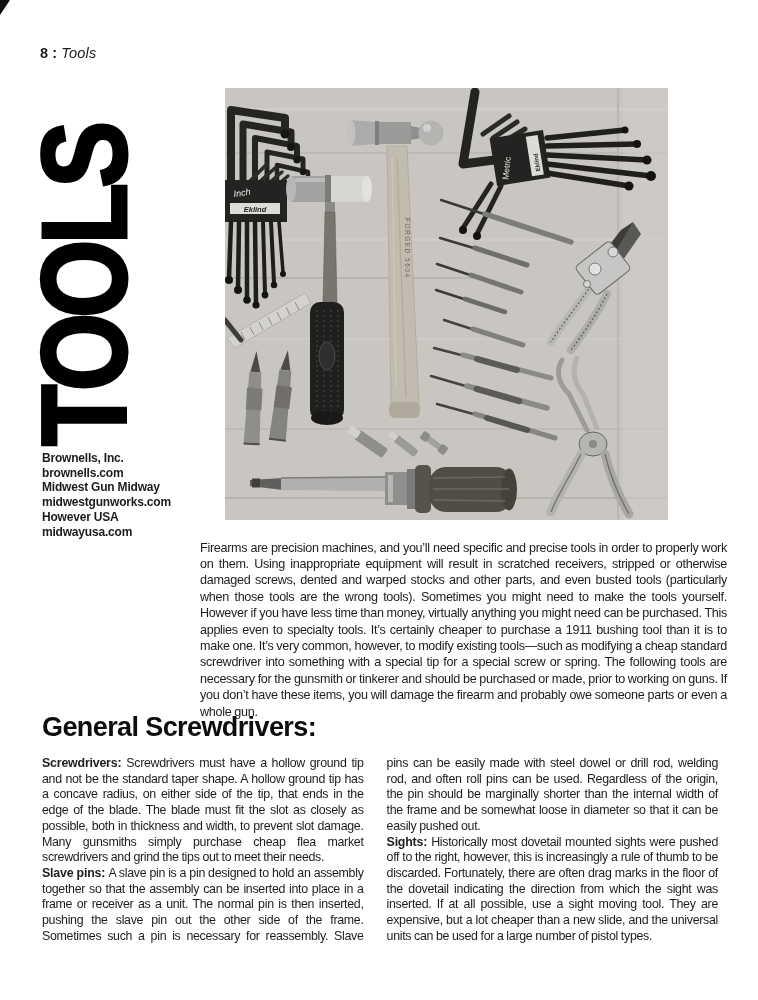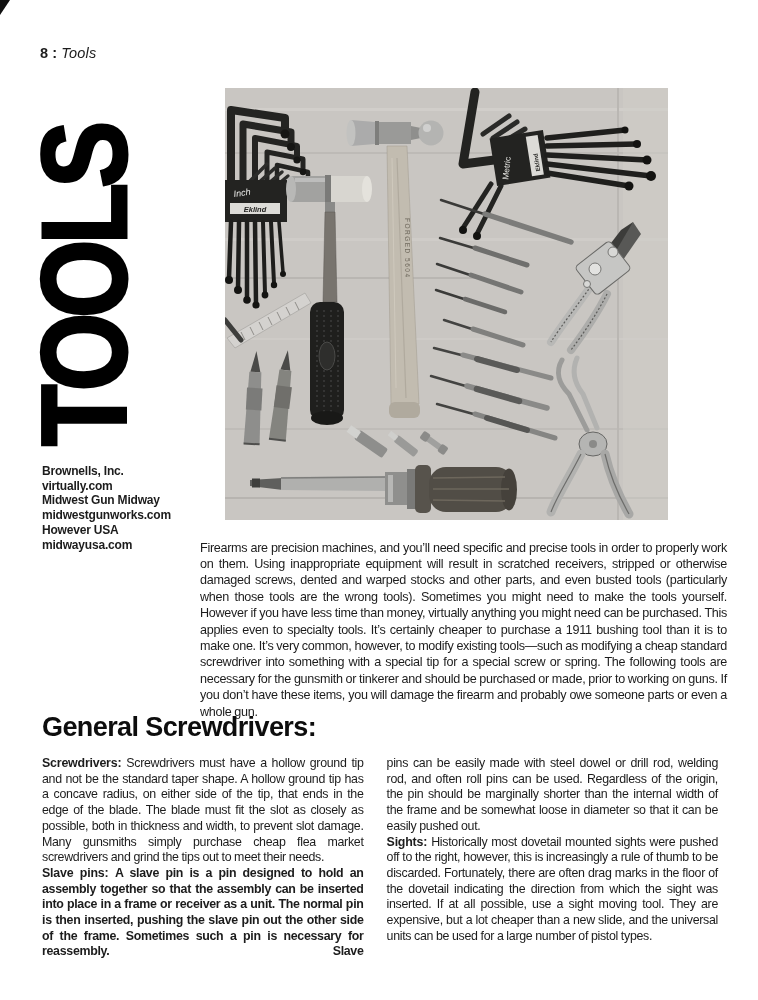--- a/index.html
+++ b/index.html
@@ -12,39 +12,39 @@
   .running-header .num{font-weight:bold;}
   .running-header .sep{font-weight:bold;padding:0 4px;}
   .running-header .sec{font-style:italic;}
 
   .side-title-wrap{position:absolute;left:34px;top:446px;width:0;height:0;}
   .side-title{display:inline-block;transform-origin:0 0;
         transform:rotate(-90deg) scaleX(.84);
         font-size:120px;font-weight:700;letter-spacing:-6px;line-height:100px;
         color:#000;-webkit-text-stroke:3px #000;white-space:nowrap;}
 
-  .suppliers{position:absolute;left:42px;top:464px;font-size:12px;font-weight:bold;
+  .suppliers{position:absolute;left:42px;top:451px;font-size:12px;font-weight:bold;
         line-height:14.7px;letter-spacing:-.2px;}
 
   .photo{position:absolute;left:225px;top:88px;width:443px;height:432px;}
 
   .intro{position:absolute;left:200px;top:527px;width:527px;
         font-size:12.6px;line-height:16.4px;text-align:justify;
         letter-spacing:-.3px;word-spacing:-.3px;}
 
   .gi-heading{position:absolute;left:42px;top:712px;font-size:27px;font-weight:bold;
         letter-spacing:-.6px;color:#0d0d0d;}
 
   .columns{position:absolute;left:42px;top:756px;width:676px;display:flex;gap:23px;}
   .col{font-size:12.4px;line-height:15.7px;text-align:justify;
         letter-spacing:-.3px;word-spacing:-.3px;}
   .col-left{width:326px;}
   .col-right{width:336px;}
   .col p{margin:0;}
-  .col p.cont{text-align-last:justify;font-weight:bold;}
+  .col p.cont{text-align-last:justify;}
   .col b{letter-spacing:-.2px;}
 </style>
 </head>
 <body>
 
 <div class="page">
 
   <svg class="corner-mark" width="12" height="16">
     <polygon points="0,0 10,0 0,15" fill="#111"></polygon>
   </svg>
@@ -52,21 +52,21 @@
   <div class="running-header">
     <span class="num">8</span><span class="sep">:</span><span class="sec">Tools</span>
   </div>
 
   <div class="side-title-wrap">
     <span class="side-title">TOOLS</span>
   </div>
 
   <div class="suppliers">
       <div>Brownells, Inc.</div>
-      <div>virtually.com</div>
+      <div>brownells.com</div>
       <div>Midwest Gun Midway</div>
       <div>midwestgunworks.com</div>
       <div>However USA</div>
       <div>midwayusa.com</div>
     </div>
 
   <svg class="photo" viewBox="0 0 443 432">
 
     <g>
       <rect x="0" y="0" width="443" height="432" fill="#c9c6c2"></rect>

